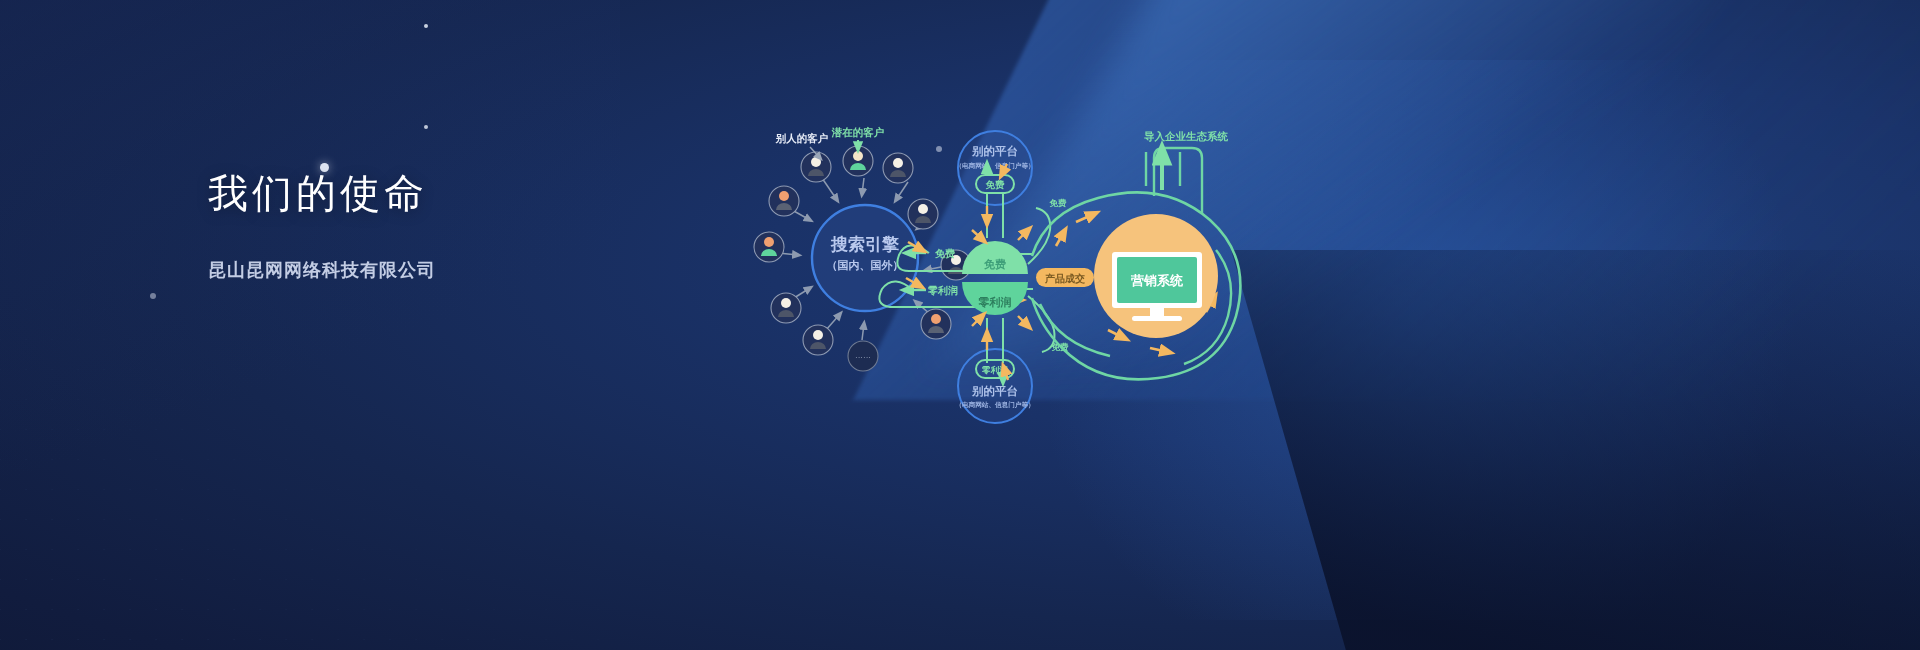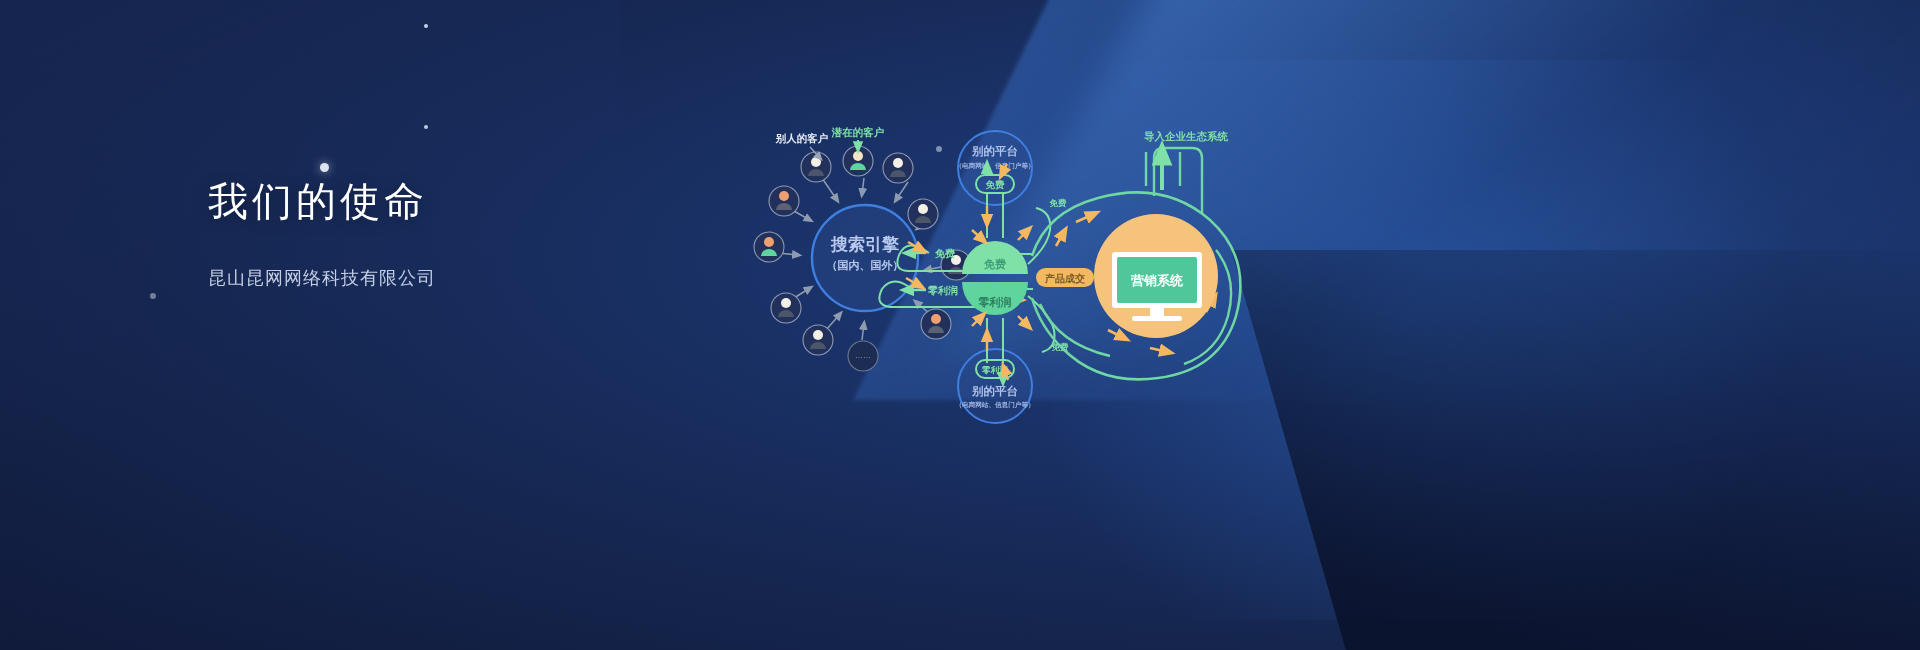--- a/index.html
+++ b/index.html
@@ -41,31 +41,31 @@
     background-image:
       linear-gradient(60deg, rgba(120,160,230,.35) 1px, transparent 1px),
       linear-gradient(-60deg, rgba(120,160,230,.28) 1px, transparent 1px);
     background-size:26px 30px, 26px 30px;
     -webkit-mask-image:linear-gradient(to top right, #000, transparent 70%);
             mask-image:linear-gradient(to top right, #000, transparent 70%);
   }
   .dot{ position:absolute; border-radius:50%; background:#e8eef9; }
 
   
-  .copy{ position:absolute; left:208px; top:176px; width:620px; }
+  .copy{ position:absolute; left:208px; top:168px; width:620px; }
   .headline{
     font-size:40px; line-height:1.25; color:#ffffff; letter-spacing:4px; font-weight:400;
     text-shadow:0 2px 14px rgba(0,0,0,.35);
   }
   .subline{
     margin-top:30px; font-size:30px; line-height:1.3; color:#f2f6ff; letter-spacing:1px; font-weight:400;
     white-space:pre;
   }
   .company{
-    margin-top:40px; font-size:18px; color:#c3cde4; letter-spacing:1px; font-weight:400;
+    margin-top:40px; font-size:18px; color:#c3cde4; letter-spacing:1px; font-weight:700;
   }
 
   
   .diagram{ position:absolute; left:740px; top:118px; width:540px; height:300px; }
   .diagram svg{ display:block; width:540px; height:300px; overflow:visible; }
 
   .lbl{ font-family:"Liberation Sans","DejaVu Sans",sans-serif; }
 </style>
 </head>
 <body>

